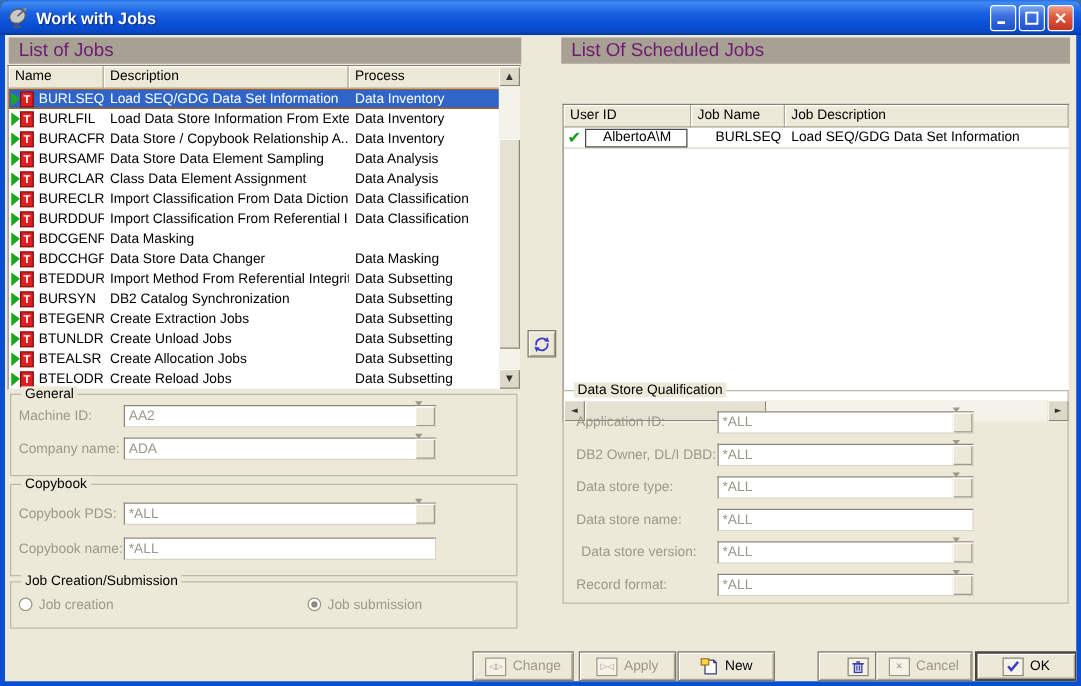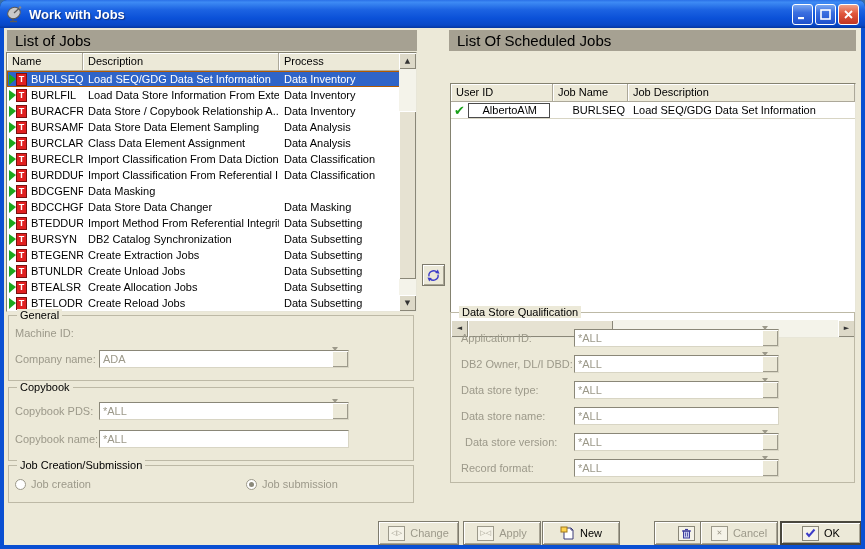--- a/index.html
+++ b/index.html
@@ -19,21 +19,21 @@
   .win-controls { display:flex; gap:2px; }
   .wbtn { width:21px; height:21px; border-radius:3px; border:1px solid #fff;
     display:flex; align-items:center; justify-content:center; }
   .wbtn.minmax { background:linear-gradient(180deg,#7AA7F0 0%,#3B6FE0 40%,#1E50CC 100%); }
   .wbtn.close  { background:linear-gradient(180deg,#F0A088 0%,#E0583D 45%,#C23522 100%); }
 
   
   .content { position:absolute; left:4px; top:28px; width:857px; height:517px;
     background:#ECE9D8; overflow:hidden; }
 
-  .panel-header { position:absolute; height:21px; background:#A6A192; color:#000000;
+  .panel-header { position:absolute; height:21px; background:#A6A192; color:#701a75;
     font-size:15px; line-height:21px; padding-left:8px; }
   .ph-left  { left:3px;  top:2px; width:410px; }
   .ph-right { left:445px; top:2px; width:407px; }
 
   
   .datatable { position:absolute; background:#fff;
     border:1px solid; border-color:#848270 #E8E6D8 #E8E6D8 #848270; }
   .jobs-table  { left:2px;   top:24px; width:411px; height:260px; }
   .sched-table { left:446px; top:24px; width:406px; height:255px;margin-top:31px; }
 
@@ -120,21 +120,21 @@
 
   
   .g-dsq .l1{ left:10px; top:19px; }  .g-dsq .f1{ left:123px; top:16px;  width:205px; }
   .g-dsq .l2{ left:10px; top:45px; }  .g-dsq .f2{ left:123px; top:42px;  width:205px; }
   .g-dsq .l3{ left:10px; top:71px; }  .g-dsq .f3{ left:123px; top:68px;  width:205px; }
   .g-dsq .l4{ left:10px; top:97px; }  .g-dsq .f4{ left:123px; top:94px;  width:205px; }
   .g-dsq .l5{ left:14px; top:123px;text-align:center; } .g-dsq .f5{ left:123px; top:120px; width:205px; }
   .g-dsq .l6{ left:10px; top:149px; } .g-dsq .f6{ left:123px; top:146px; width:205px; }
 
   
-  .radio-item { position:absolute; top:12px; display:flex; align-items:flex-end; gap:5px; }
+  .radio-item { position:absolute; top:12px; display:flex; align-items:flex-start; gap:5px; }
   .r1 { left:6px; } .r2 { left:237px; }
   .radio { width:11px; height:11px; border-radius:50%; background:#fff;
     border:1px solid #9C998A; position:relative; }
   .radio.checked::after { content:''; position:absolute; left:2px; top:2px;
     width:5px; height:5px; border-radius:50%; background:#8C8A7C; }
   .radio-label { font-size:11px; color:#9C998A; }
 
   
   .xp-btn { position:absolute; top:493px; height:24px; width:78px;
     background:#ECE9D8; border:1px solid #7E7B6D;
@@ -397,20 +397,24 @@
       <div class="hscroll">
         <div class="sbtn left">◄</div>
         <div class="hthumb"></div>
         <div class="sbtn right">►</div>
       </div>
     </div>
 
     <div class="group g-general">
       <span class="group-legend">General</span>
       <span class="flabel l1">Machine ID:</span>
+      <div class="combo f1">
+        <span class="fvalue">AA2</span>
+        <span class="combo-btn"><span class="arrow-down"></span></span>
+      </div>
       <span class="flabel l2">Company name:</span>
       <div class="combo f2">
         <span class="fvalue">ADA</span>
         <span class="combo-btn"><span class="arrow-down"></span></span>
       </div>
     </div>
 
     <div class="group g-copybook">
       <span class="group-legend">Copybook</span>
       <span class="flabel l1">Copybook PDS:</span>

